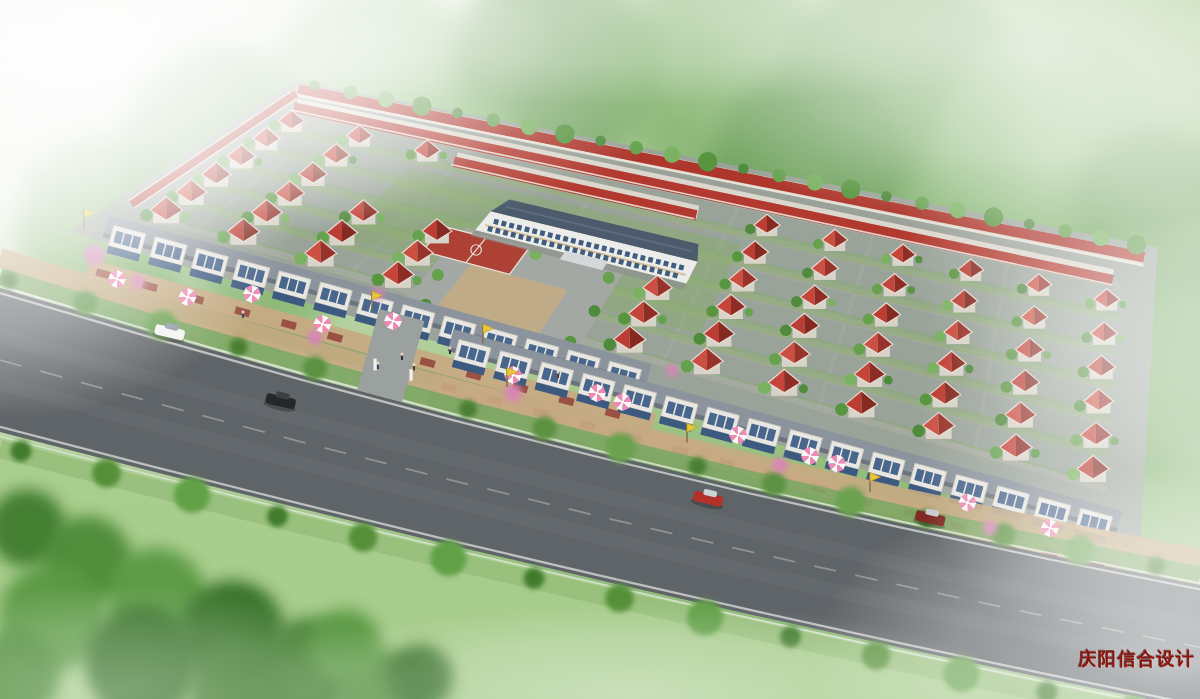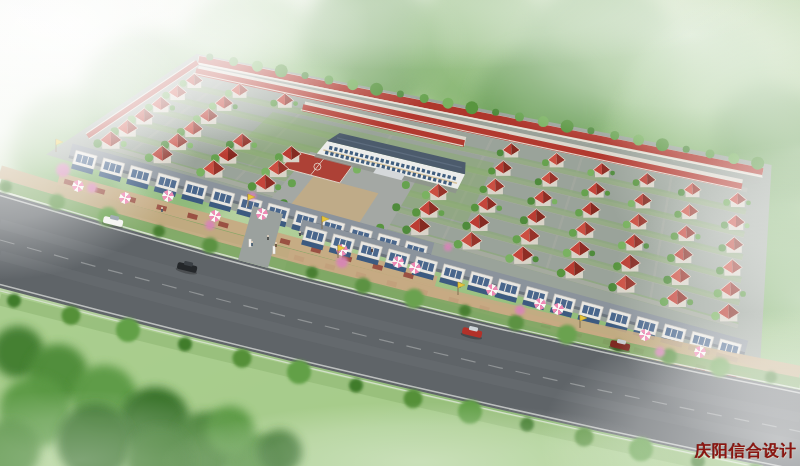--- a/index.html
+++ b/index.html
@@ -1,19 +1,19 @@
 <!DOCTYPE html>
 <html><head>
 <meta charset="utf-8">
 <style>
   html,body{margin:0;padding:0;background:#fff;}
   #stage{position:relative;width:800px;height:466px;overflow:hidden;
          font-family:"Liberation Sans", sans-serif;background:#eef3e9;}
   #render{position:absolute;left:0;top:0;}
-  #watermark{position:absolute;right:3px;bottom:4px;font-size:16px;font-weight:bold;
+  #watermark{position:absolute;right:3px;bottom:18px;font-size:12px;font-weight:bold;
     color:#8b1410;letter-spacing:1px;
     text-shadow:0.5px 0.5px 0 rgba(235,220,200,.55), -0.5px -0.5px 0 rgba(60,8,5,.6);
     user-select:none;}
 </style>
 </head>
 <body>
 
 <div id="stage">
   <svg id="render" width="800" height="466" viewBox="0 0 800 466">
     <defs>

